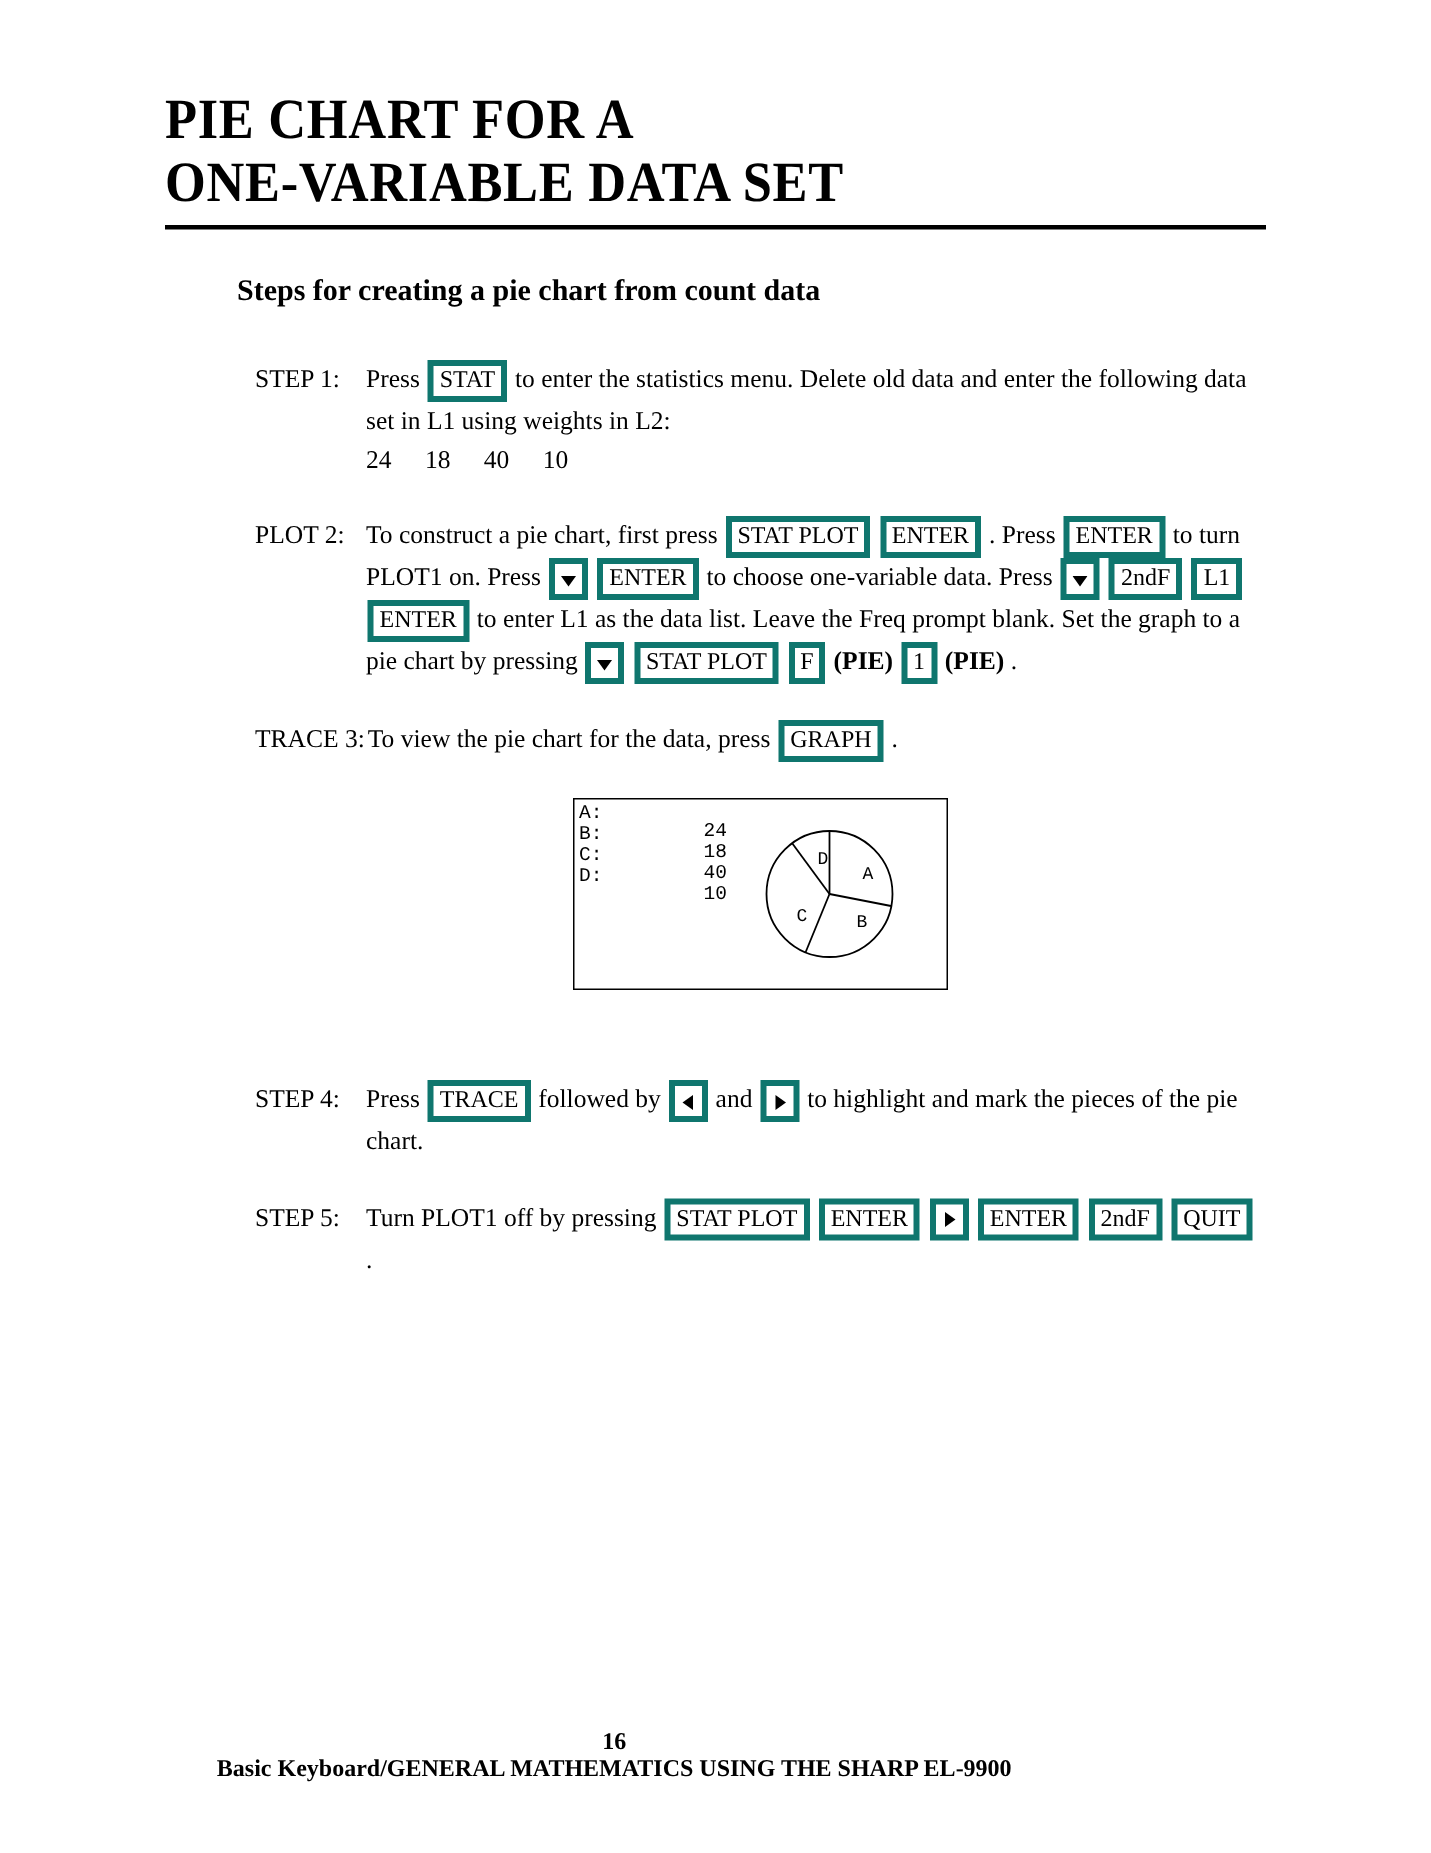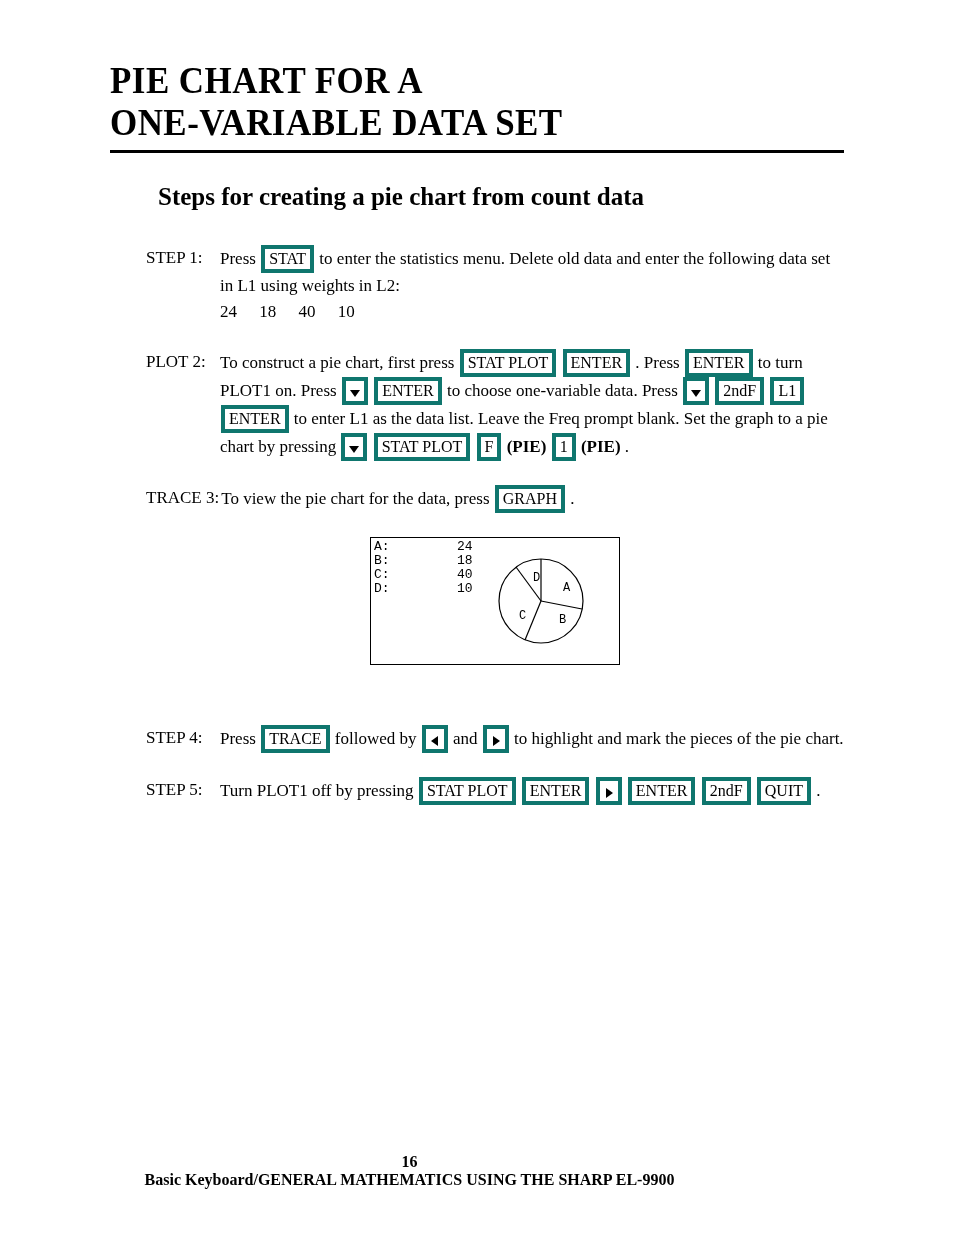--- a/index.html
+++ b/index.html
@@ -28,25 +28,25 @@
     white-space: pre-line;
   }
   .hrule {
     border: none;
     border-top: 3px solid #000;
     margin: 0 0 30px 0;
   }
   .subtitle {
     font-family: Georgia, serif;
     font-weight: bold;
-    font-size: 25px;
+    font-size: 20px;
     margin: 0 0 34px 48px;
   }
   .steps {
-    margin-left: 36px;
+    margin-left: 60px;
     font-size: 17px;
     line-height: 1.55;
   }
   .step {
     display: flex;
     align-items: flex-start;
     margin-bottom: 24px;
   }
   .step-label {
     white-space: nowrap;
@@ -86,21 +86,21 @@
     position: absolute;
     left: 3px;
     top: 2px;
     white-space: pre;
     font-size: 13px;
     line-height: 14px;
   }
   .screen .vals {
     position: absolute;
     left: 86px;
-    top: 2px;
+    top: 14px;
     white-space: pre;
     font-size: 13px;
     line-height: 14px;
     text-align: right;
   }
   .footer {
     position: absolute;
     bottom: 46px;
     left: 0;
     width: 819px;

